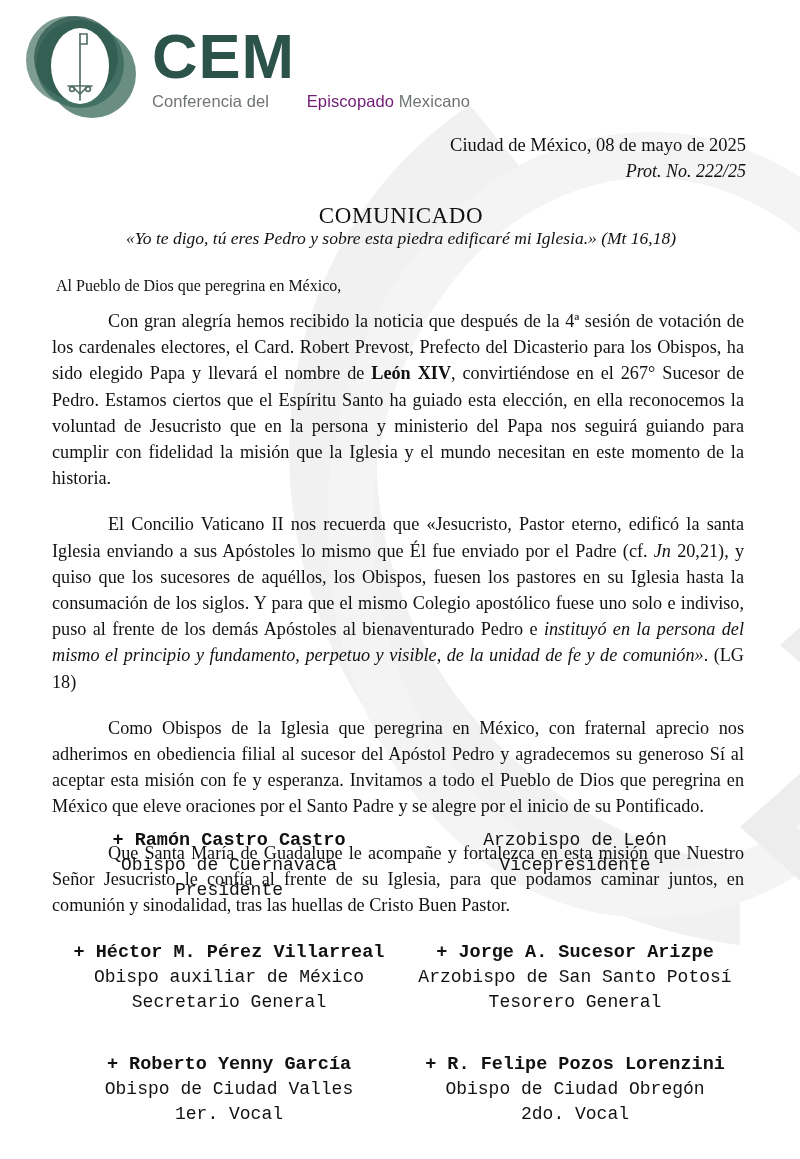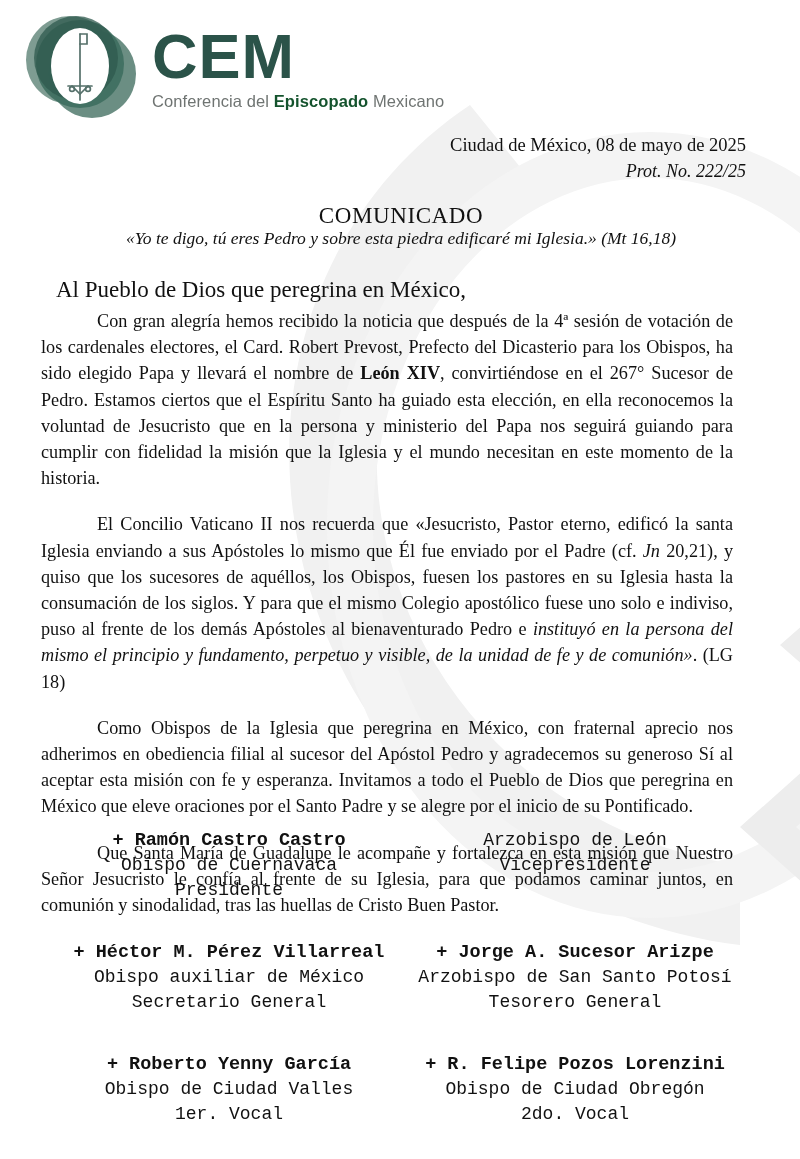--- a/index.html
+++ b/index.html
@@ -59,22 +59,23 @@
   }
   .logo-tagline {
     font-family: "Liberation Sans", sans-serif;
     font-size: 16.5px;
     color: #6f7472;
     letter-spacing: 0.1px;
     margin-top: 5px;
     white-space: nowrap;
   }
   .logo-tagline b {
-    color: #14532d;
-    font-weight: bold;
+    color: #701a75;
+    font-weight: normal;
+    margin-left: 33px;
   }
 
   
   .doc {
     position: absolute;
     left: 0;
     top: 0;
     width: 800px;
     z-index: 1;
   }
@@ -115,26 +116,26 @@
     text-align: center;
     font-style: italic;
     font-size: 17.5px;
   }
 
   .salutation {
     position: absolute;
     left: 56px;
     top: 277px;
     width: 690px;
-    font-size: 23px;
+    font-size: 16px;
   }
 
   .body-text {
     position: absolute;
-    left: 41px;
+    left: 52px;
     top: 308px;
     width: 692px;
     font-size: 18.2px;
     line-height: 26.2px;
     text-align: justify;
     text-justify: inter-word;
   }
   .body-text p {
     margin: 0 0 20px 0;
     text-indent: 56px;

